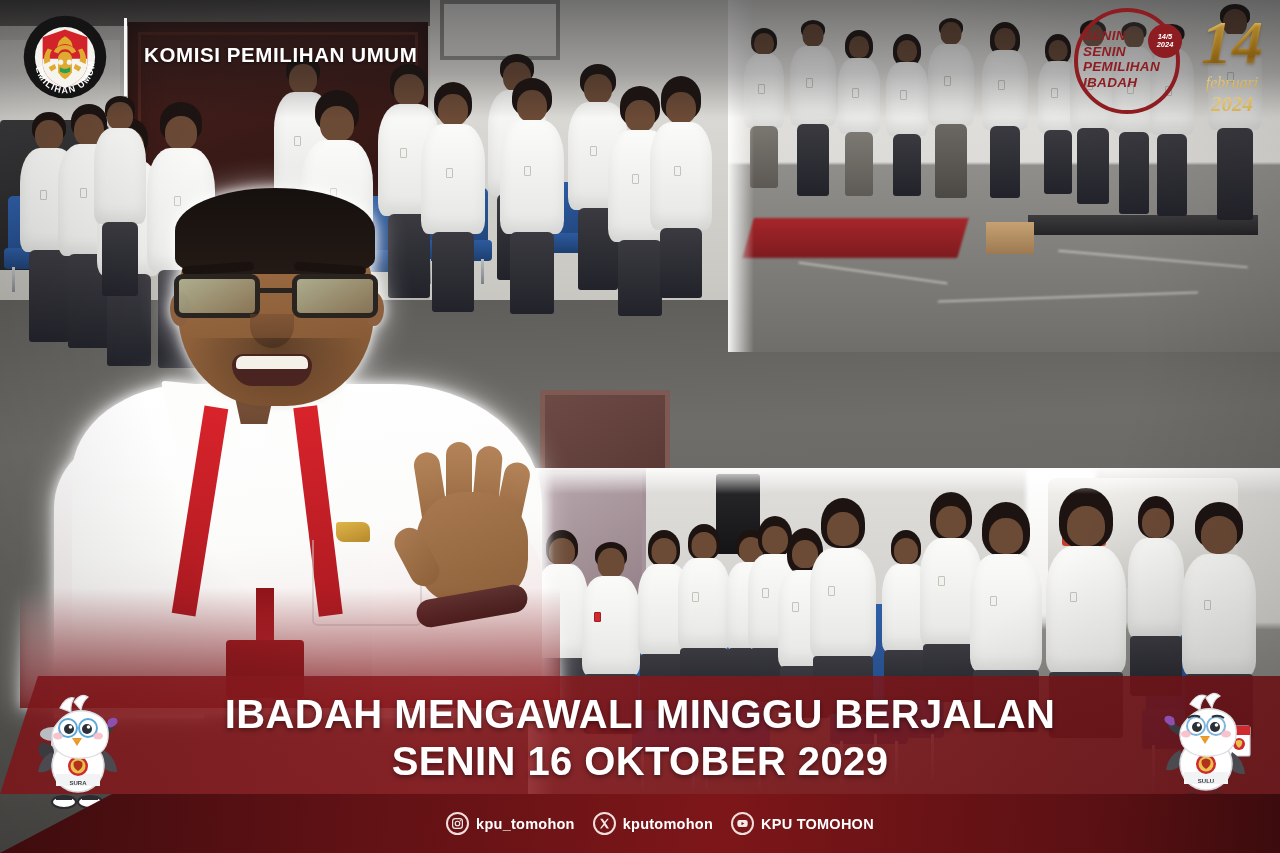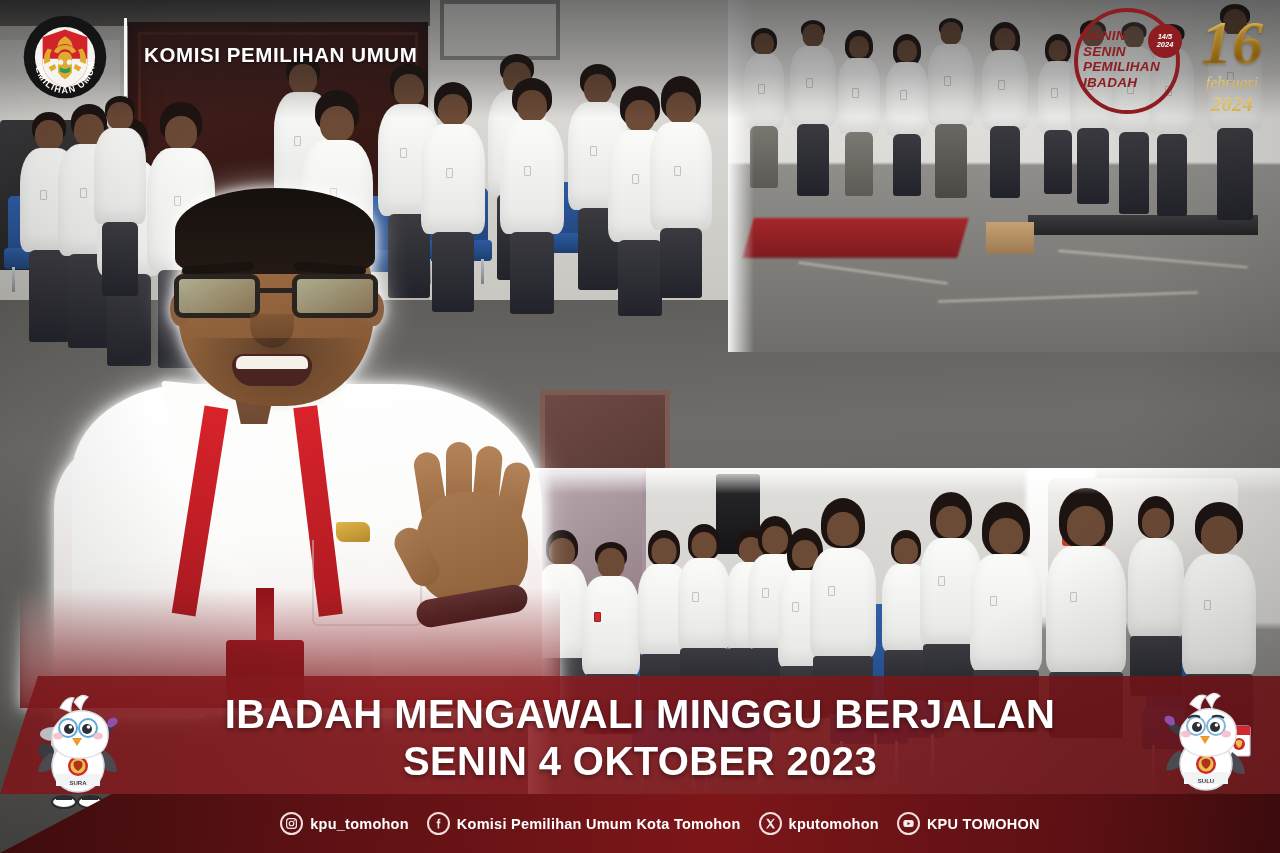--- a/index.html
+++ b/index.html
@@ -929,29 +929,29 @@
       <div>PEMILIHAN</div>
       <div>IBADAH</div>
     </div>
     <div class="datedot">
       <span>14/5</span>
       <span>2024</span>
     </div>
   </div>
 
   <div id="feb-mark">
-    <div class="num">16</div>
+    <div class="num">14</div>
     <div class="mon">februari</div>
     <div class="yr">2024</div>
   </div>
 
   <div id="title-band"></div>
   <div id="title-text">
     <div id="title-line1">IBADAH MENGAWALI MINGGU BERJALAN</div>
-    <div id="title-line2">SENIN 4 OKTOBER 2023</div>
+    <div id="title-line2">SENIN 16 OKTOBER 2029</div>
   </div>
 
   <svg class="mascot" id="mascot-left" viewBox="0 0 108 118">
     <g>
       <ellipse cx="30" cy="72" rx="10" ry="5" fill="#2b2b30"></ellipse>
       <rect x="27" y="44" width="5" height="30" fill="#cfd2d6"></rect>
       <ellipse cx="29" cy="42" rx="13" ry="7" fill="#b9bcc1"></ellipse>
       <path d="M18 50 q-6 6 -2 13 q5 6 12 2 q4 -5 0 -11 z" fill="#3a3a3f"></path>
       <path d="M60 48 q16 -9 28 -18 q4 6 -2 11 q-11 8 -23 13 z" fill="#3a3a3f"></path>
       <path d="M84 28 q5 -4 9 -1 q2 4 -3 7 q-4 3 -7 0 z" fill="#8d4fb0"></path>
@@ -1030,28 +1030,20 @@
       <span class="f-ico">
         <svg viewBox="0 0 24 24" fill="none" stroke="currentColor" stroke-width="2.2">
           <rect x="3" y="3" width="18" height="18" rx="5"></rect>
           <circle cx="12" cy="12" r="4.2"></circle>
           <circle cx="17.3" cy="6.7" r="1.2" fill="currentColor" stroke="none"></circle>
         </svg>
       </span>
       <span class="lbl">kpu_tomohon</span>
     </div>
 
-    <div class="f-item">
-      <span class="f-ico">
-        <svg viewBox="0 0 24 24" fill="currentColor">
-          <path d="M15.4 8.4h-2.1V7c0-.7.4-.9.8-.9h1.3V3.3h-2c-2.3 0-3 1.6-3 3.5v1.6H8.6v3h1.8V21h2.9v-9.6h2l.1-3z"></path>
-        </svg>
-      </span>
-      <span class="lbl">Komisi Pemilihan Umum Kota Tomohon</span>
-    </div>
 
     <div class="f-item">
       <span class="f-ico">
         <svg viewBox="0 0 24 24" fill="currentColor">
           <path d="M4 3h4.3l4 5.6L17 3h3l-6.2 8.2L20.4 21H16l-4.3-6L6.6 21H3.6l6.6-8.7L4 3z"></path>
         </svg>
       </span>
       <span class="lbl">kputomohon</span>
     </div>
 

